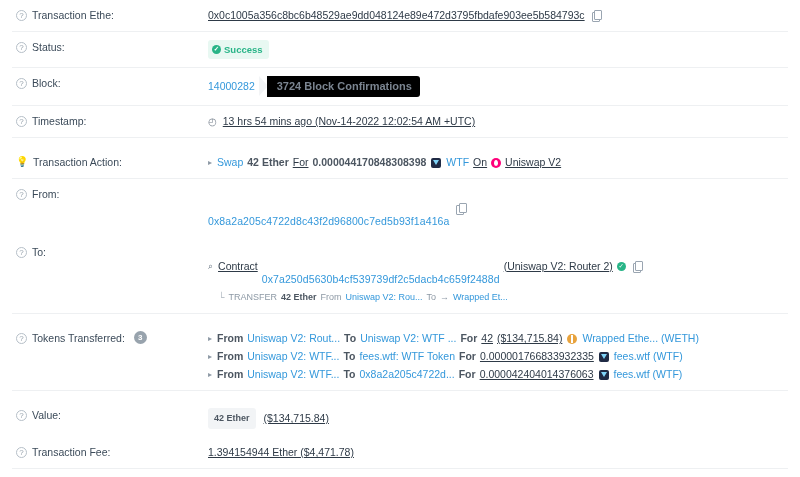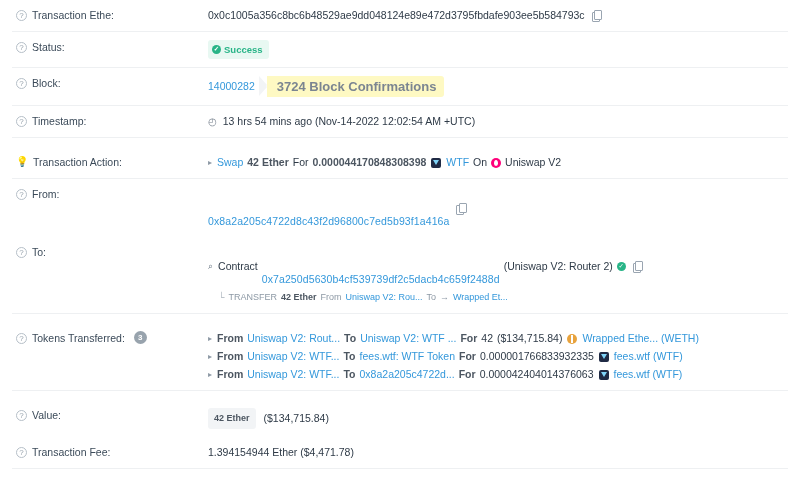--- a/index.html
+++ b/index.html
@@ -82,22 +82,22 @@
     font-size: 9.5px; font-weight: 600; justify-content: space-between;
   }
   .check-dot {
     width: 9px; height: 9px; border-radius: 50%;
     background:#28b487; color:#fff; font-size:6.5px;
     display:inline-flex; align-items:center; justify-content:center; line-height:1;
   }
 
   
   .conf-chip {
-    background:#fef9c3; color:#7b8591;
-    font-size: 13px; font-weight: 600;
+    background:#000000; color:#7b8591;
+    font-size: 11px; font-weight: 600;
     padding: 3px 8px 3px 10px;
     border-radius: 0 3px 3px 0;
     position: relative; margin-left: 10px;
   }
   .conf-chip:before {
     content:""; position:absolute; left:-8px; top:0;
     border-style: solid; border-width: 9.5px 0 9.5px 8px;
     border-color: transparent transparent transparent #f2f4f6;
     transform: scaleX(1);
   }
@@ -109,21 +109,21 @@
 
   .clock { font-size:10px; color:#7b8591; margin-right:2px; }
 
   .grey-chip {
     background:#f2f4f6; color:#4c5661;
     font-size:9px; padding:3px 6px; border-radius:3px; font-weight:600;
   }
 
   .arr { color:#8d99a5; font-size:8px; margin-right:1px; }
   .kw { color:#4c5661; font-weight:700; }
-  .plain { color:#2e3a47; }
+  .plain { color:#2e3a47;text-decoration:underline; }
 
   
   .tok {
     display:inline-block; width:10px;height:10px;border-radius:2px;
     vertical-align:-1px; margin:0 1px;
   }
   .tok-wtf { background:#1f2a44; position:relative; }
   .tok-wtf:after{
     content:""; position:absolute; left:2px; top:2px;
     width:0;height:0;border-left:3px solid transparent;border-right:3px solid transparent;

